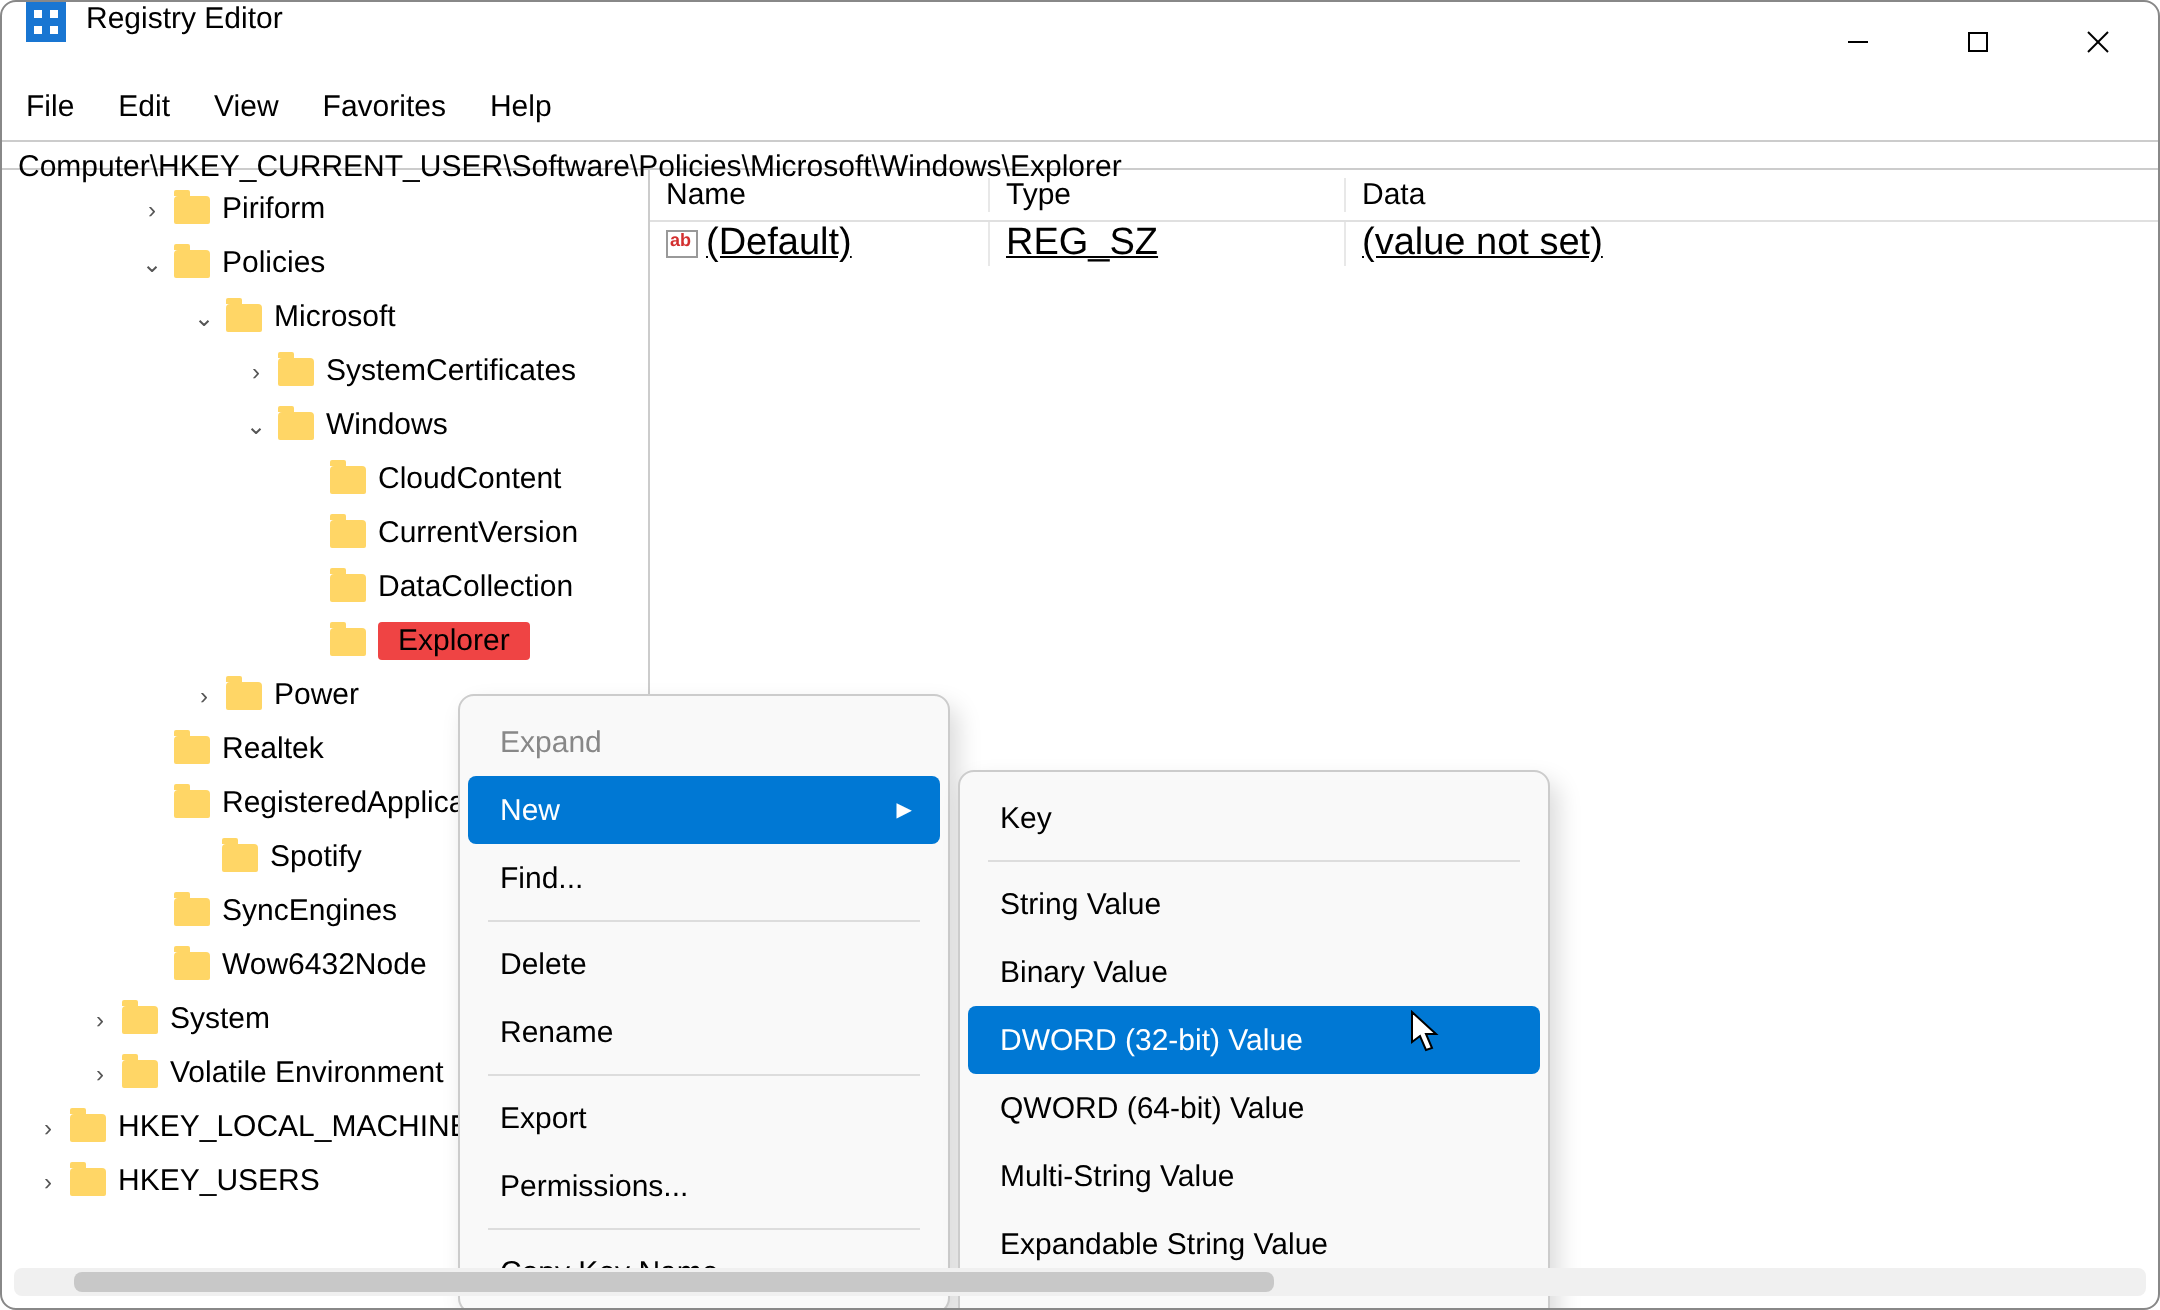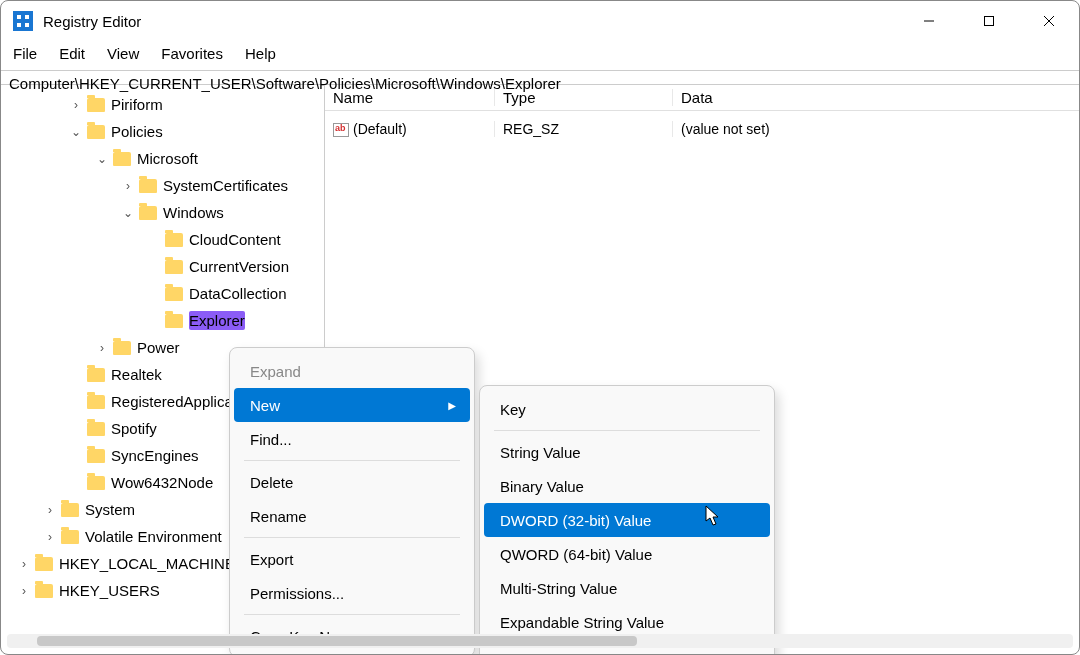--- a/index.html
+++ b/index.html
@@ -12,21 +12,21 @@
     width: 1080px;
     height: 655px;
     overflow: hidden;
     border: 1px solid #888;
     border-radius: 8px;
     position: relative;
   }
   
   .titlebar {
     display: flex;
-    align-items: center;
+    align-items: flex-start;
     height: 40px;
     padding-left: 12px;
   }
   .titlebar .icon {
     width: 20px; height: 20px;
     background: #1976d2;
     margin-right: 10px;
     position: relative;
   }
   .titlebar .icon::before,
@@ -99,42 +99,43 @@
   }
   .folder::before {
     content:'';
     position:absolute;
     top:-3px; left:0;
     width:8px; height:3px;
     background:#ffd666;
     border-radius:1px 1px 0 0;
   }
   .tree-item.selected .label-box {
-    background: #8b5cf6;
+    background: #ef4444;
     border-radius: 2px;
-    padding: 1px 0;
+    padding: 1px 10px;
   }
   
   .listpane { flex: 1; }
   .list-header {
     display: flex;
     height: 26px;
     align-items: center;
     border-bottom: 1px solid #e0e0e0;
     font-size: 15px;
   }
   .list-header .col { padding-left: 8px; }
   .col-name { width: 170px; border-right: 1px solid #e8e8e8; }
   .col-type { width: 178px; border-right: 1px solid #e8e8e8; }
   .col-data { flex:1; }
   .list-row {
     display:flex;
     height: 26px;
-    align-items:flex-end;
-    font-size:14px;
+    align-items:flex-start;
+    font-size:19px;
+    text-decoration:underline;
   }
   .list-row .col { padding-left: 8px; }
   .sz-icon {
     display:inline-block;
     width:16px; height:14px;
     background:#fff;
     border:1px solid #999;
     position:relative;
     margin-right:4px;
     vertical-align:middle;
@@ -298,21 +299,21 @@
       <div class="tree-item" style="padding-left: 68px;">
         <span class="expander"></span>
         <span class="folder"></span>
         <span class="label-box">Realtek</span>
       </div>
       <div class="tree-item" style="padding-left: 68px;">
         <span class="expander"></span>
         <span class="folder"></span>
         <span class="label-box">RegisteredApplications</span>
       </div>
-      <div class="tree-item" style="padding-left: 68px;">
+      <div class="tree-item" style="padding-left: 92px;">
         <span class="expander"></span>
         <span class="folder"></span>
         <span class="label-box">Spotify</span>
       </div>
       <div class="tree-item" style="padding-left: 68px;">
         <span class="expander"></span>
         <span class="folder"></span>
         <span class="label-box">SyncEngines</span>
       </div>
       <div class="tree-item" style="padding-left: 68px;">

